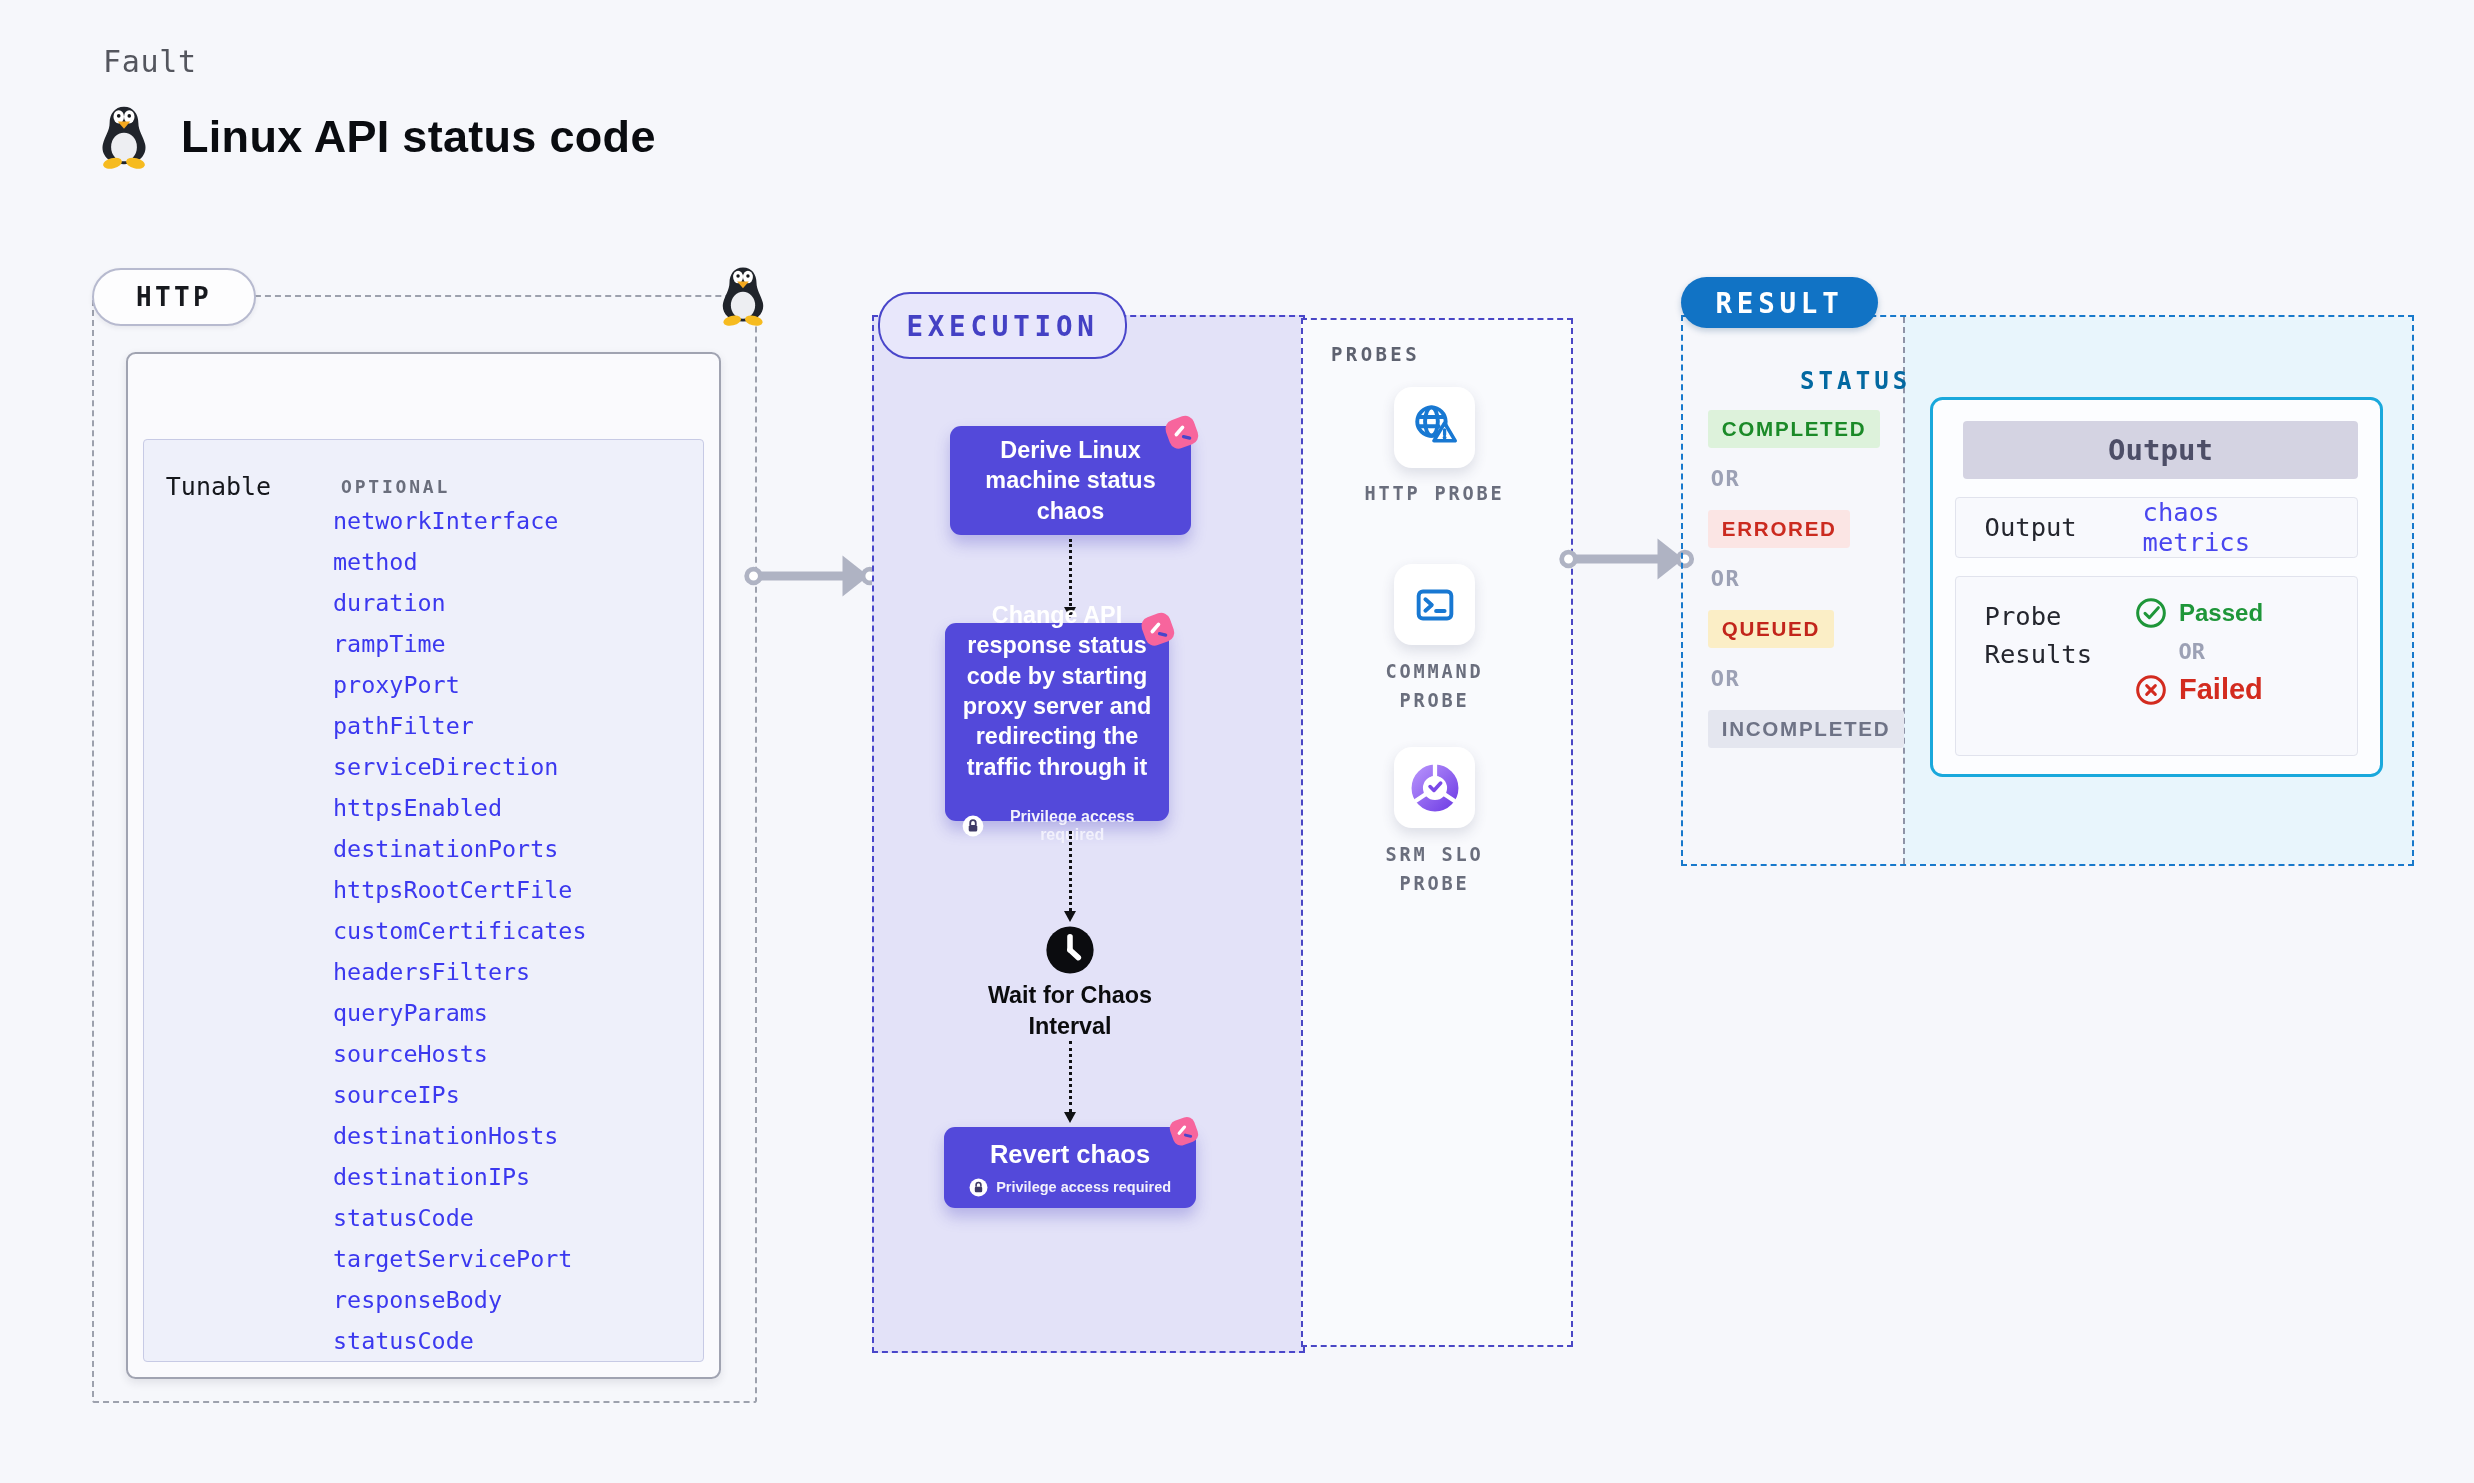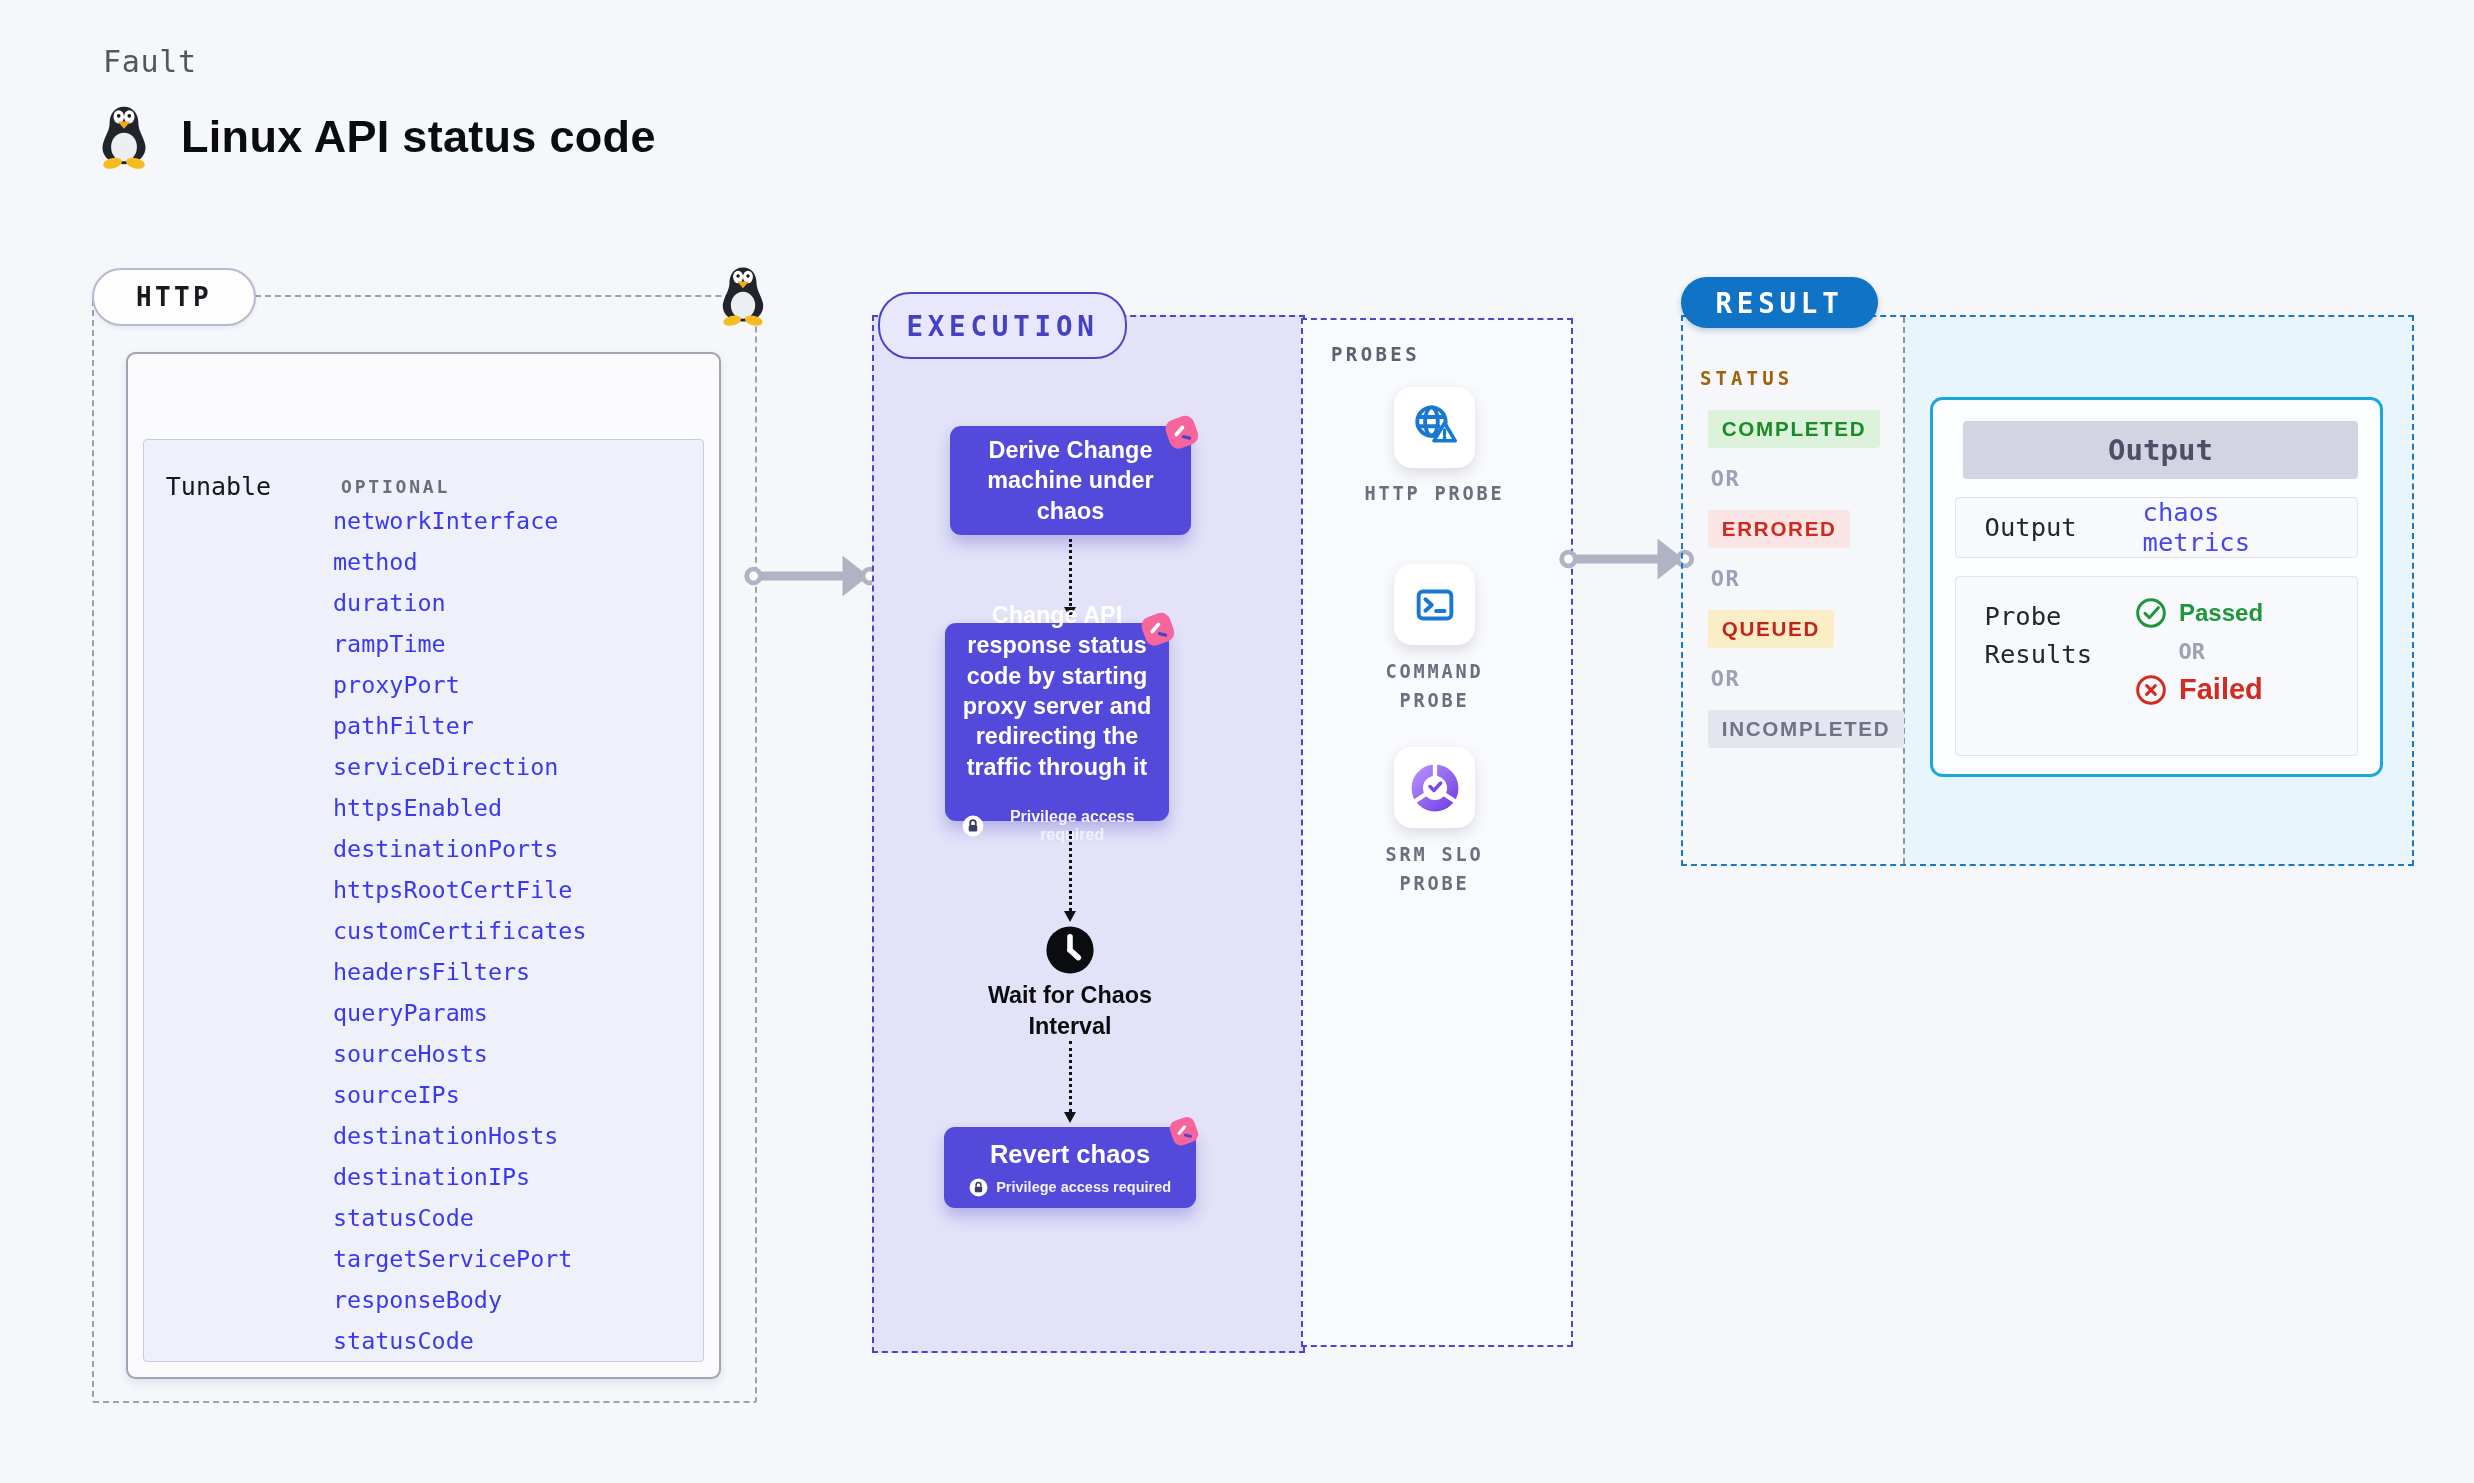--- a/index.html
+++ b/index.html
@@ -63,21 +63,21 @@
   .probes-label{left:1331px;top:343px;font-size:19px;letter-spacing:3.4px;}
   .probe-card{position:absolute;left:1394px;width:81px;height:81px;background:#fff;border-radius:18px;
               box-shadow:0 5.5px 12.4px rgba(50,57,90,.14);display:flex;align-items:center;justify-content:center;}
   .probe-card svg{width:54px;height:54px;}
   .probe-label{position:absolute;left:1352px;width:165px;text-align:center;font-size:18.6px;letter-spacing:2.8px;
                color:#6A6E7D;line-height:1.55;font-family:"DejaVu Sans Mono",monospace;font-weight:bold;}
 
   
   .result-box{left:1681px;top:315px;width:729px;height:547px;border:2.1px dashed #1879CB;}
   .cyan-panel{position:absolute;left:220px;top:0;right:0;bottom:0;background:#E8F5FC;border-left:2.1px dashed #8E93A6;}
-  .status-heading{left:1700px;top:367px;font-size:19px;letter-spacing:4.1px;color:#a16207;}
+  .status-heading{left:1800px;top:367px;font-size:24px;letter-spacing:4.1px;color:#0369a1;}
   .status-col{left:1708px;top:410px;display:flex;flex-direction:column;align-items:flex-start;gap:18.6px;}
   .status-badge{display:inline-block;padding:6.9px 13.8px;border-radius:3.4px;font-weight:bold;font-size:20.6px;
                 letter-spacing:1.7px;}
   .or-label{font-family:"DejaVu Sans Mono",monospace;font-weight:bold;font-size:22px;color:#9CA1B5;
             letter-spacing:1.4px;padding-left:2.8px;}
 
   .output-card{left:1930px;top:397px;width:453px;height:380px;background:#FCFDFF;border:3.4px solid #19A8DC;
                border-radius:12.4px;box-sizing:border-box;padding:20.6px 22px;}
   .out-header{height:58px;background:#D4D3E2;border-radius:4.1px;display:flex;align-items:center;justify-content:center;
               font-size:29px;font-weight:bold;color:#4D4E67;margin-bottom:18px;}
@@ -175,21 +175,21 @@
   <div class="abs pill exec-pill">EXECUTION</div>
 
   <div class="abs exec-node step1">
     <div class="pink-mark" style="right:-13.8px;top:-16.5px;">
       <svg viewBox="0 0 44 44" width="45" height="45">
         <rect x="7" y="7" width="29" height="29" rx="9" fill="#F7659D" transform="rotate(-20 22 22)"></rect>
         <path d="M16 24 l6 -7" stroke="#fff" stroke-width="3.6" stroke-linecap="round"></path>
         <path d="M23 26 l6 1.5" stroke="#4946CA" stroke-width="3.2" stroke-linecap="round"></path>
       </svg>
     </div>
-    <div class="node-text">Derive Change machine under chaos</div>
+    <div class="node-text">Derive Linux machine status chaos</div>
   </div>
 
   <div class="connector" style="left:1069px;top:539px;height:67px;"></div>
   <div class="conn-arrow" style="left:1064px;top:607px;"></div>
 
   <div class="abs exec-node step2">
     <div class="pink-mark" style="right:-12.4px;top:-16.5px;">
       <svg viewBox="0 0 44 44" width="45" height="45">
         <rect x="7" y="7" width="29" height="29" rx="9" fill="#F7659D" transform="rotate(-20 22 22)"></rect>
         <path d="M16 24 l6 -7" stroke="#fff" stroke-width="3.6" stroke-linecap="round"></path>

